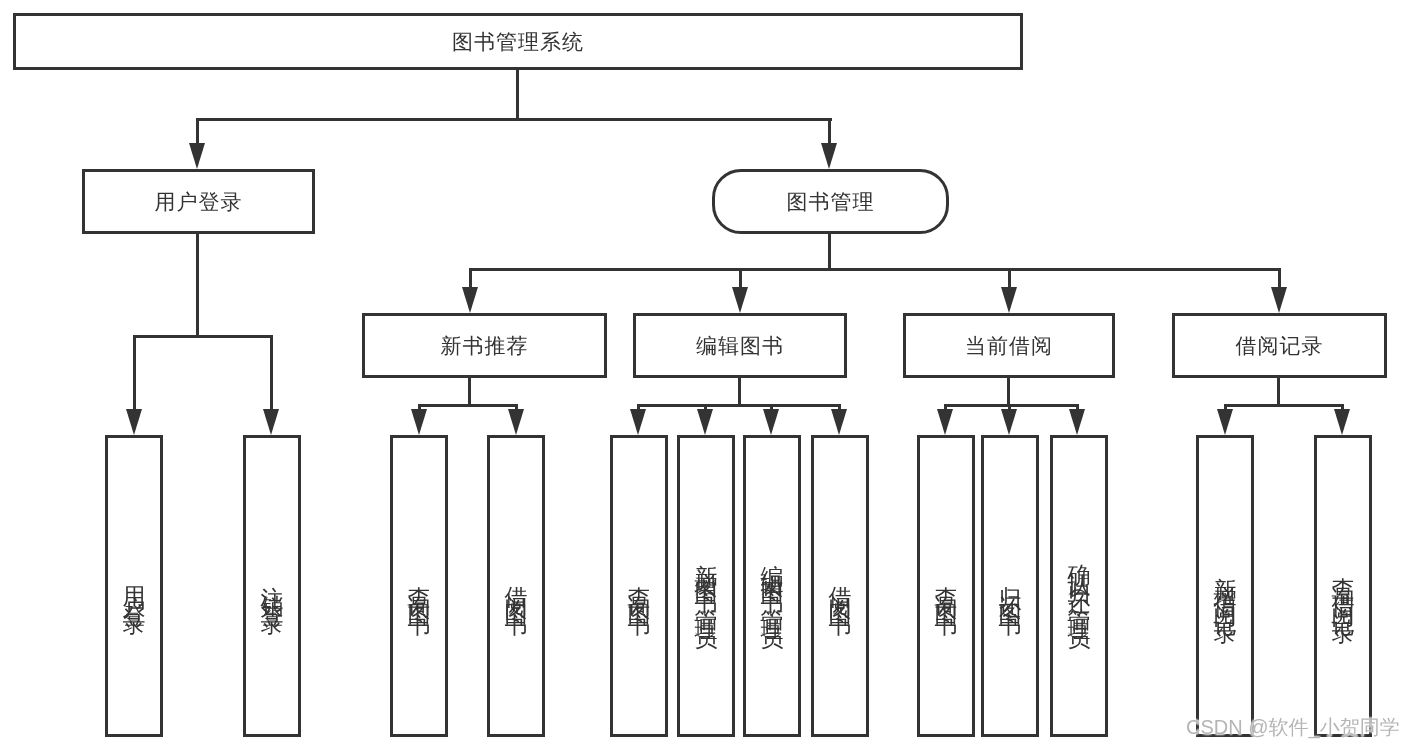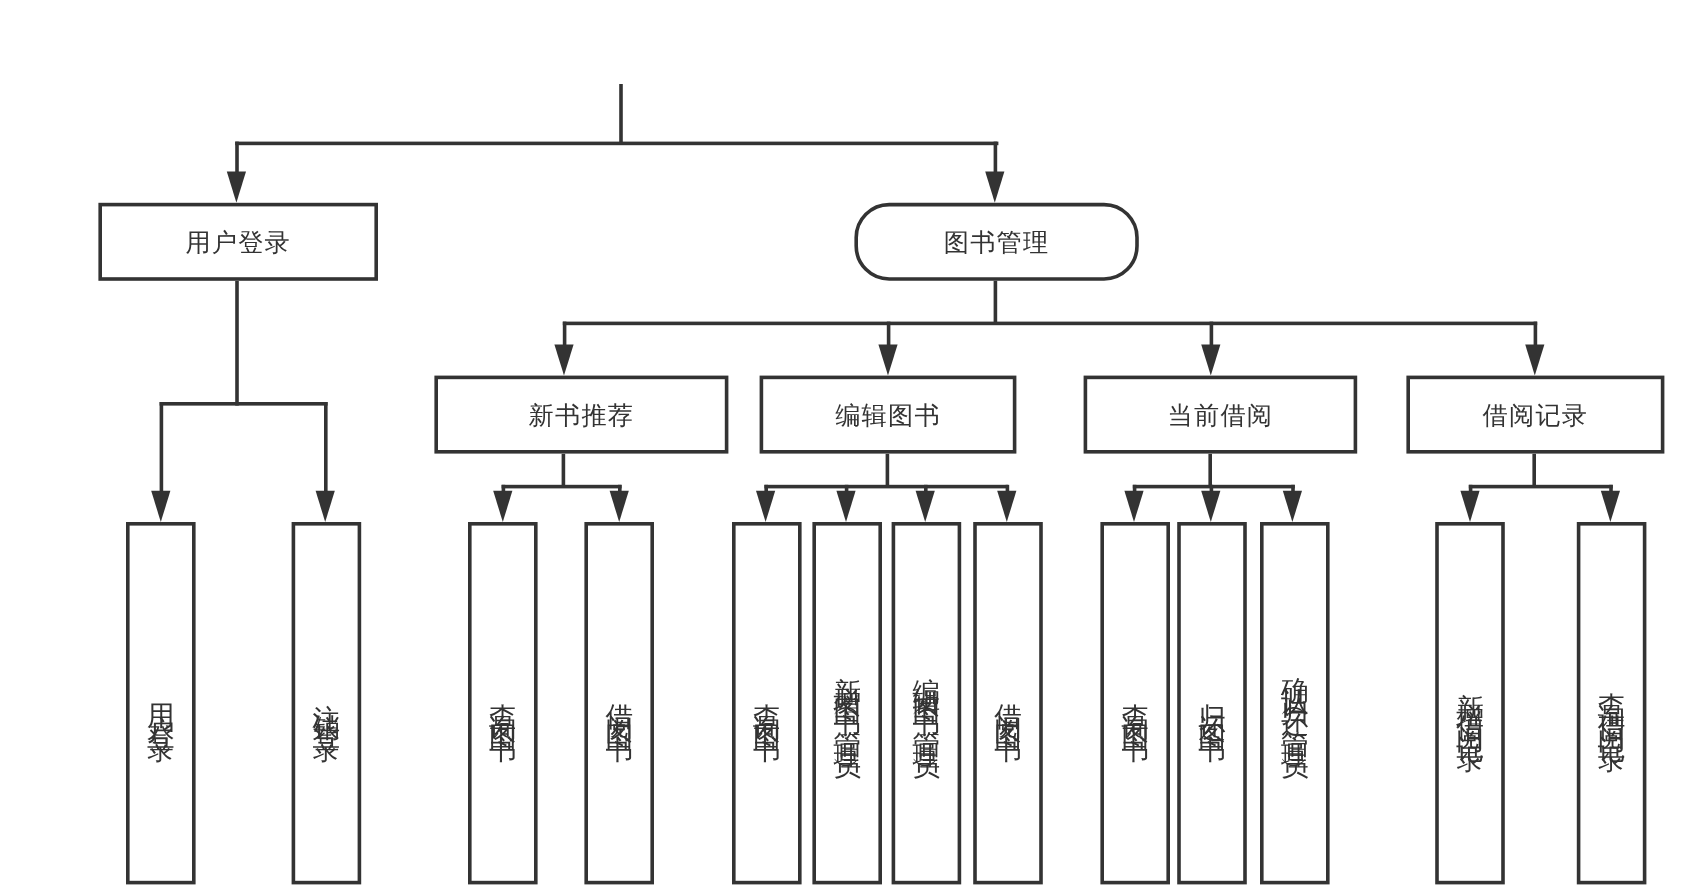--- a/index.html
+++ b/index.html
@@ -59,20 +59,21 @@
     white-space: nowrap;
     z-index: 5;
     text-shadow: 0 1px 2px #ffffff, 0 -1px 2px #ffffff, 1px 0 2px #ffffff;
   }
 </style>
 </head>
 <body>
 
 <div class="canvas">
 
+  <div class="node h-node root-node" style="left:13px; top:13px; width:1010px; height:57px;">图书管理系统</div>
 
   <div class="vl" style="left:516px; top:70px;  height:50px;"></div>
   <div class="hl" style="left:196px; top:118px; width:636px;"></div>
   <div class="vl" style="left:196px; top:118px; height:30px;"></div>
   <div class="arr" style="left:189px; top:143px;"></div>
   <div class="vl" style="left:828px; top:118px; height:30px;"></div>
   <div class="arr" style="left:821px; top:143px;"></div>
 
   <div class="node h-node" style="left:82px;  top:169px; width:233px; height:65px;">用户登录</div>
   <div class="node h-node" style="left:712px; top:169px; width:237px; height:65px;border-radius:29px;">图书管理</div>
@@ -90,21 +91,21 @@
   <div class="arr" style="left:462px;  top:287px;"></div>
   <div class="vl" style="left:739px;  top:268px; height:24px;"></div>
   <div class="arr" style="left:732px;  top:287px;"></div>
   <div class="vl" style="left:1008px; top:268px; height:24px;"></div>
   <div class="arr" style="left:1001px; top:287px;"></div>
   <div class="vl" style="left:1278px; top:268px; height:24px;"></div>
   <div class="arr" style="left:1271px; top:287px;"></div>
 
   <div class="node h-node" style="left:362px;  top:313px; width:245px; height:65px;">新书推荐</div>
   <div class="node h-node" style="left:633px;  top:313px; width:214px; height:65px;">编辑图书</div>
-  <div class="node h-node" style="left:903px;  top:313px; width:228px; height:65px;">当前借阅</div>
+  <div class="node h-node" style="left:903px;  top:313px; width:212px; height:65px;">当前借阅</div>
   <div class="node h-node" style="left:1172px; top:313px; width:215px; height:65px;">借阅记录</div>
 
   <div class="vl" style="left:468px;  top:378px; height:28px;"></div>
   <div class="hl" style="left:418px;  top:404px; width:100px;"></div>
   <div class="vl" style="left:418px;  top:404px; height:9px;"></div>
   <div class="arr" style="left:411px; top:409px;"></div>
   <div class="vl" style="left:515px;  top:404px; height:9px;"></div>
   <div class="arr" style="left:508px; top:409px;"></div>
 
   <div class="vl" style="left:738px;  top:378px; height:28px;"></div>
@@ -171,14 +172,15 @@
       <span class="vt">确认归还（管理员）</span>
     </div>
 
   <div class="node v-node" style="left:1196px;">
       <span class="vt">新增借阅记录</span>
     </div>
   <div class="node v-node" style="left:1314px;">
       <span class="vt">查询借阅记录</span>
     </div>
 
+  <div class="watermark">CSDN @软件_小贺同学</div>
 
 </div>
 
 </body></html>

